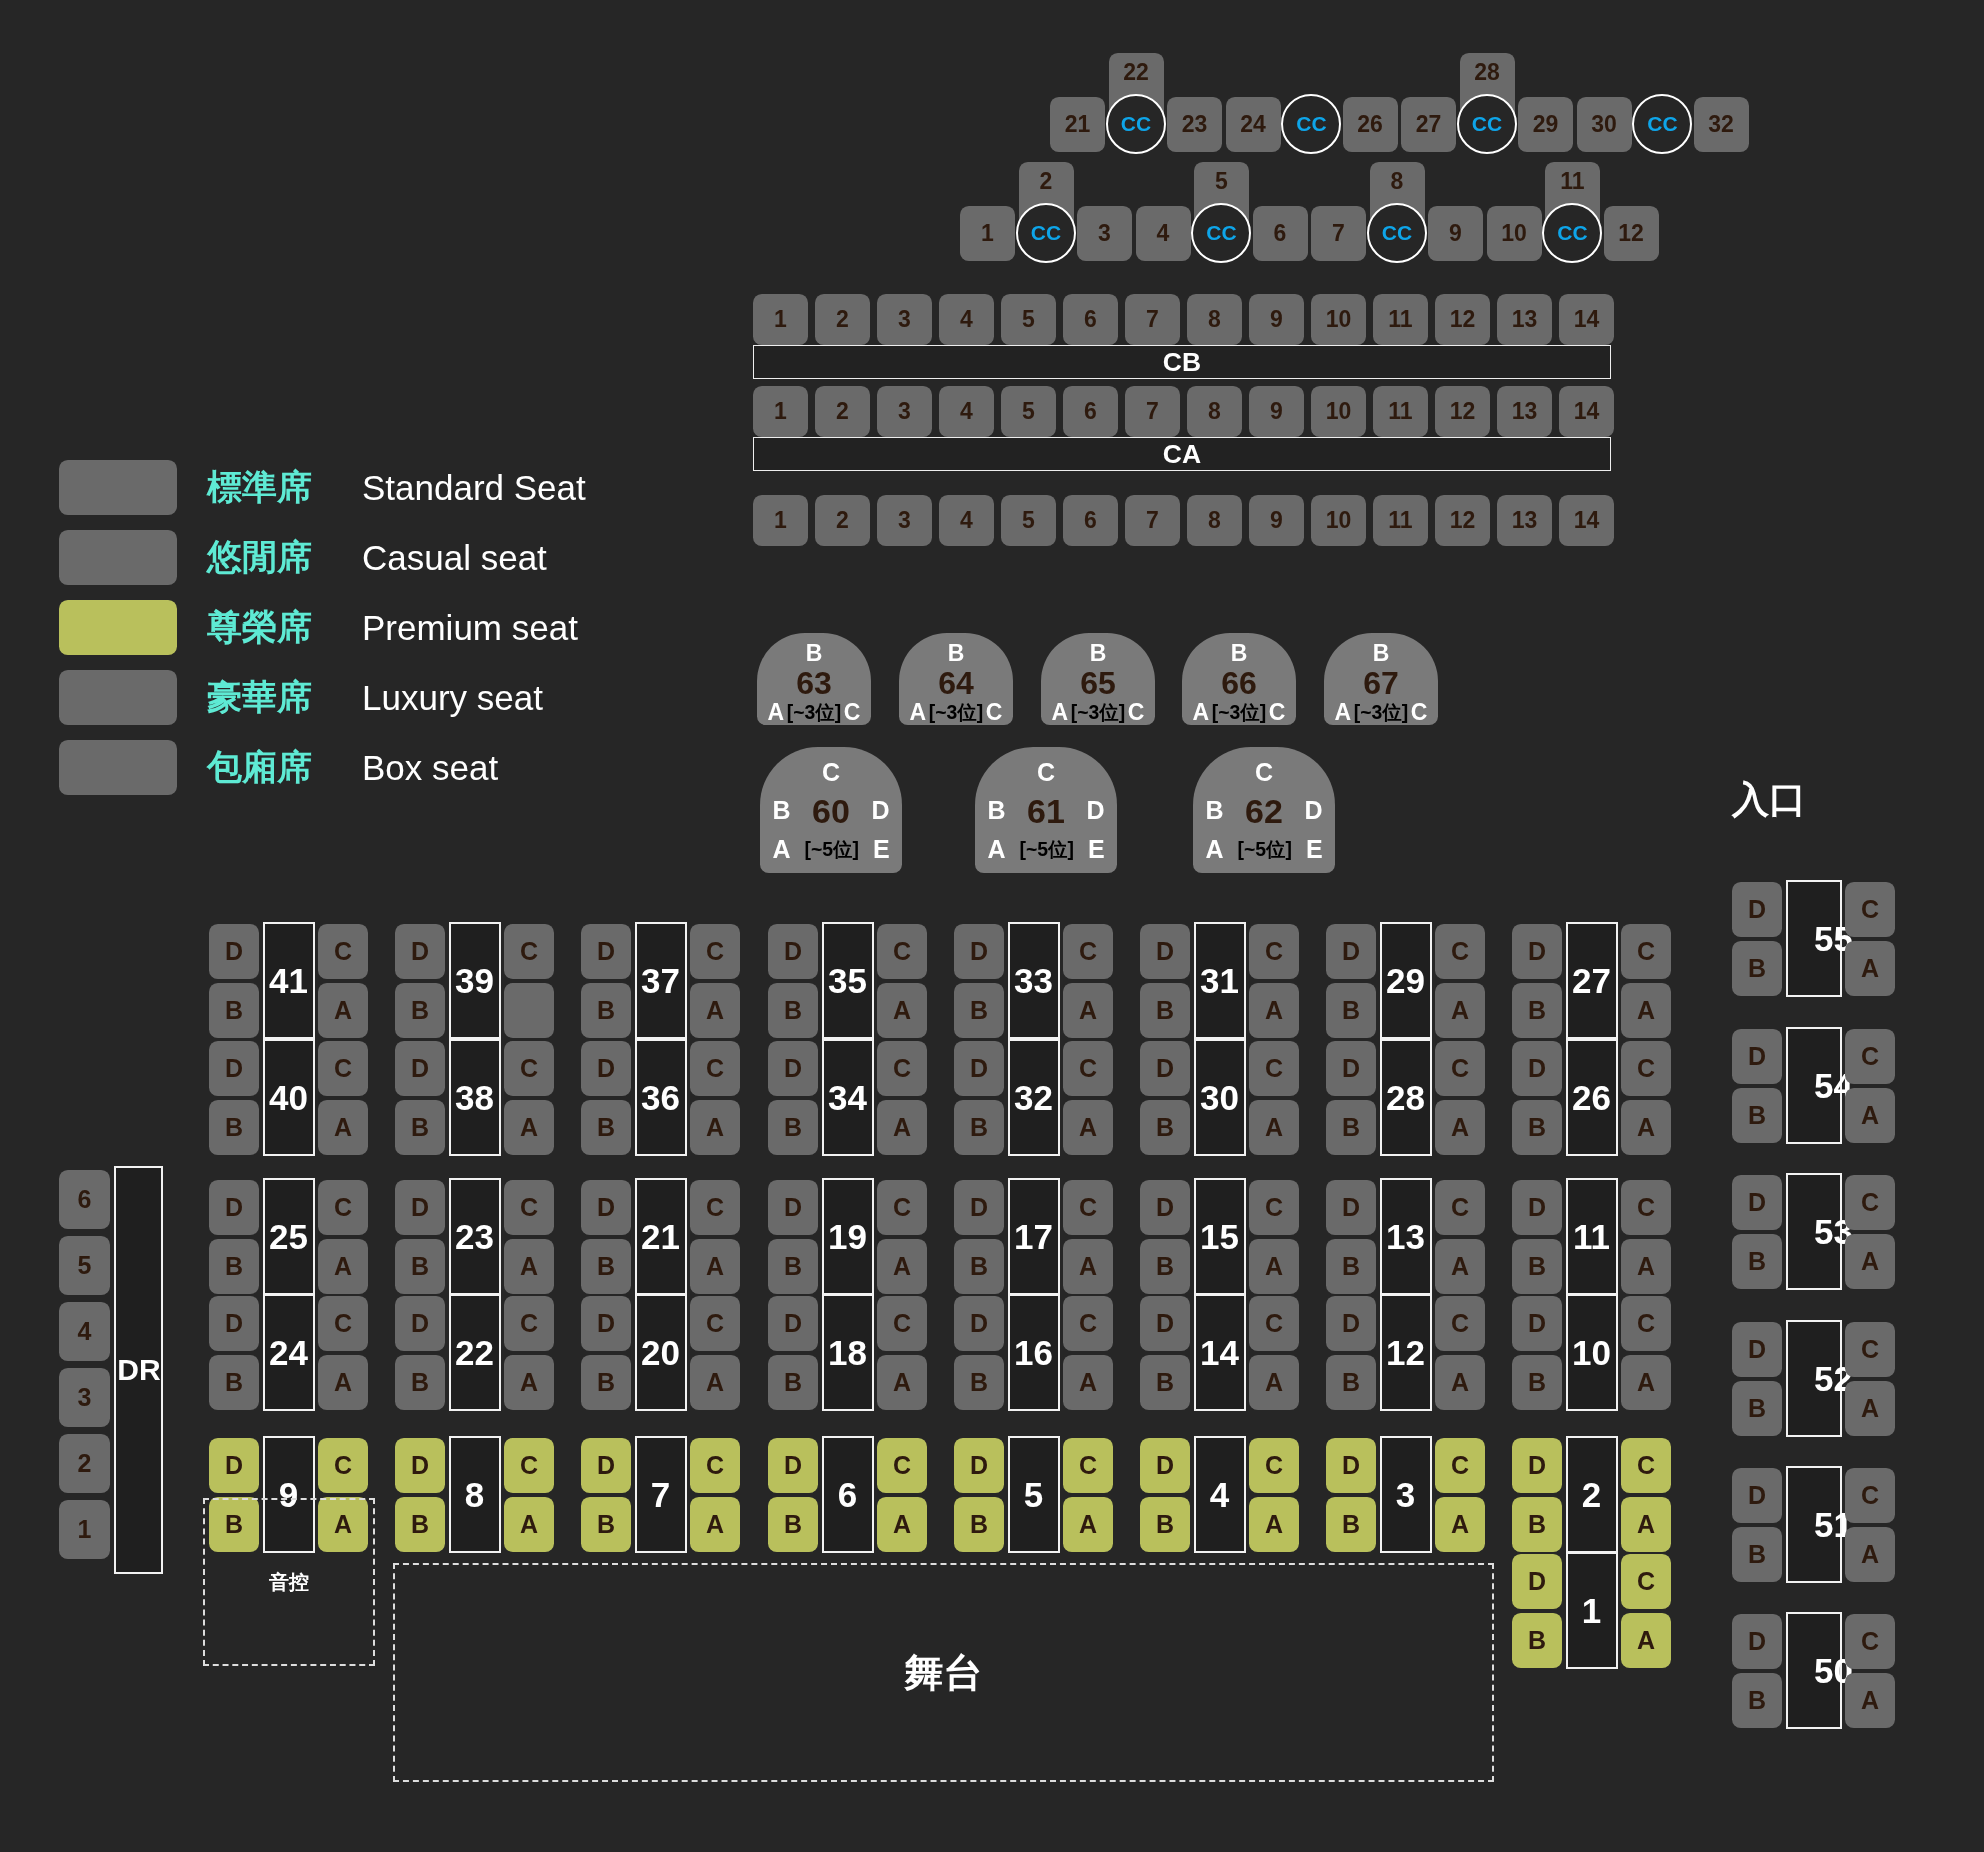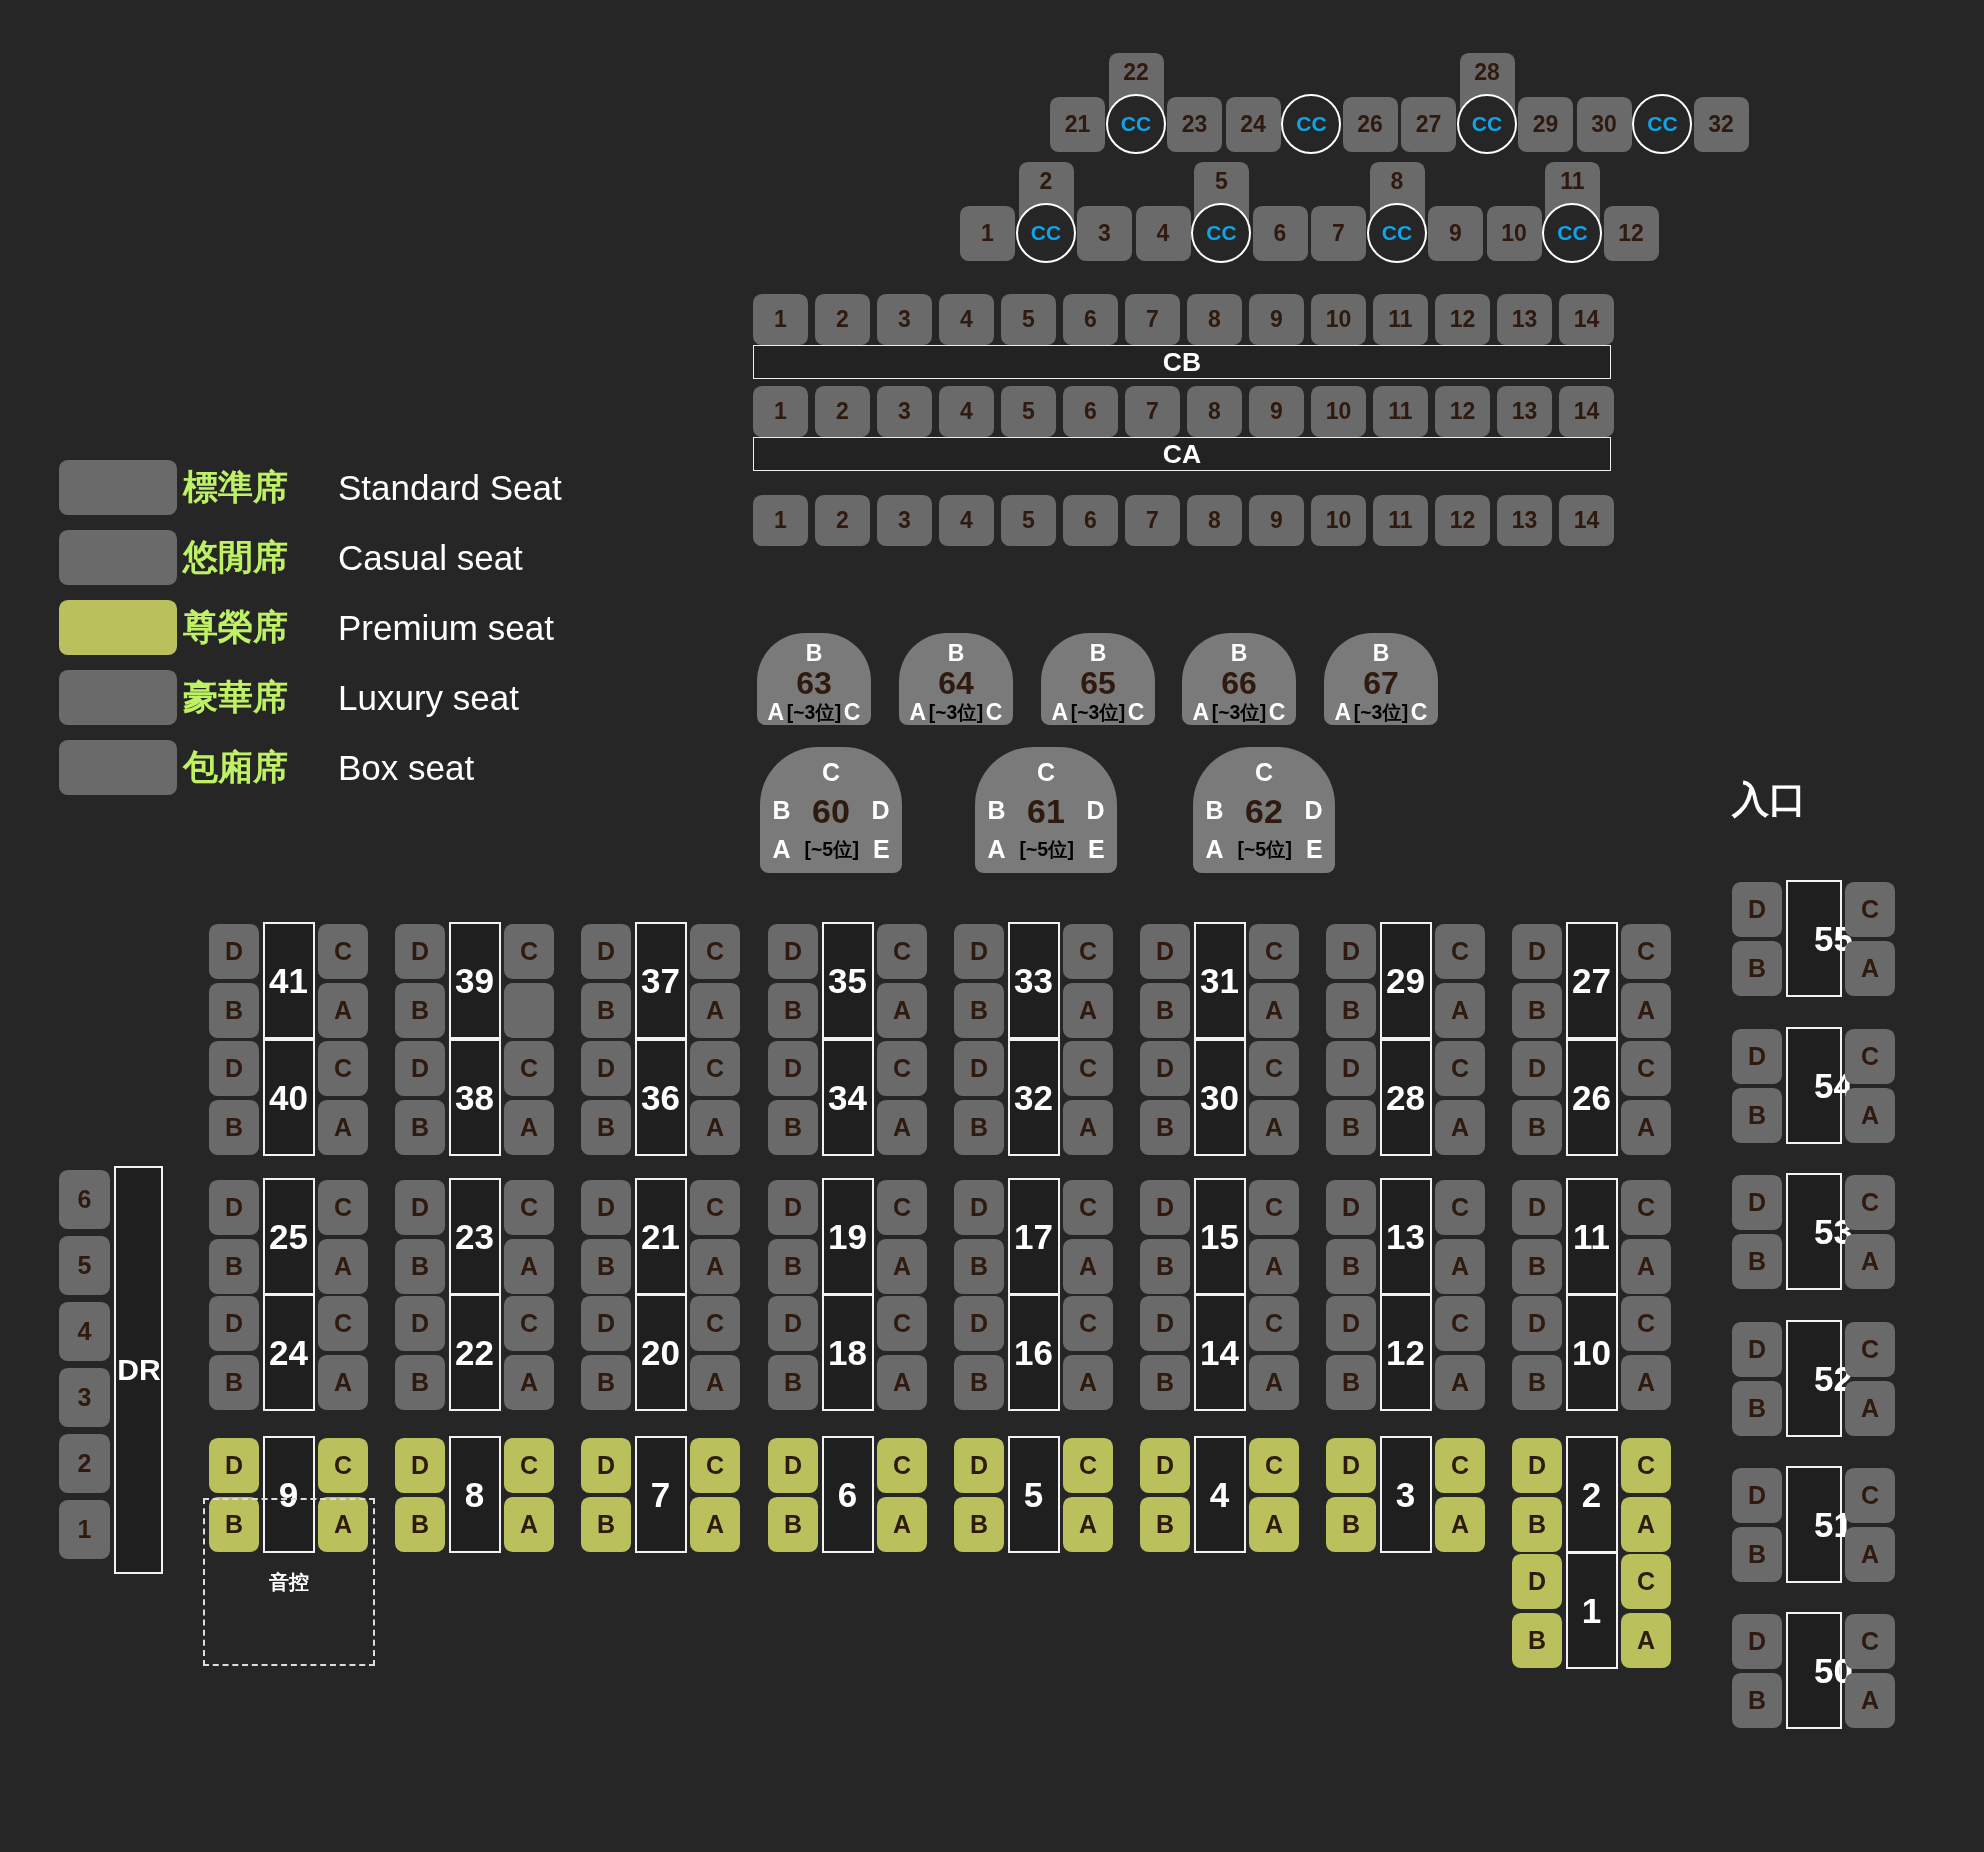--- a/index.html
+++ b/index.html
@@ -40,21 +40,21 @@
   .arch-l{width:142px;height:126px;border-radius:58px 58px 8.8px 8.8px;padding:10.6px 12.4px 8.8px;font-size:25px;}
   .arch-num{color:#2e1a0e;font-size:32px;line-height:1;}
   .arch-num-l{color:#2e1a0e;font-size:34px;line-height:1;}
   .arch-bot,.arch-mid{display:flex;justify-content:space-between;width:100%;align-items:center;}
   .note{color:#000000;font-size:19.4px;font-weight:bold;}
 
   
   #legend{position:absolute;left:59px;top:460px;}
   .lrow{display:flex;align-items:center;margin-bottom:15px;height:55px;}
   .lsw{width:118px;height:55px;border-radius:8.8px;flex:none;background:#6a6a6a;}
-  .lzh{margin-left:6px;font-size:35px;font-weight:bold;color:#bef264;width:141px;font-family:Liberation Mono, monospace;}
+  .lzh{margin-left:30px;font-size:35px;font-weight:bold;color:#5eead4;width:141px;font-family:Liberation Mono, monospace;}
   .len{margin-left:14px;font-size:35px;color:#ffffff;font-weight:400;white-space:nowrap;}
 
   #entrance{position:absolute;left:1732px;top:775px;font-size:37px;font-weight:bold;color:#ffffff;}
 
   
   .group{position:absolute;display:flex;gap:3.5px;}
   .colx{display:flex;flex-direction:column;gap:4.4px;}
   .s-grid{width:50px;height:55px;font-size:25px;}
   .tbl-grid{width:52px;height:117px;font-size:35px;margin-top:-1.8px;}
   .s-rb{width:50px;height:55px;font-size:25px;}
@@ -866,15 +866,18 @@
         <div class="seat dr-seat">3</div>
         <div class="seat dr-seat">2</div>
         <div class="seat dr-seat">1</div>
       </div>
       <div class="tbl dr-tbl">DR</div>
     </div>
 
   <div id="sound" class="dashed">
     <span>音控</span>
   </div>
+  <div id="stage" class="dashed">
+    <span>舞台</span>
+  </div>
 
 </div>
 
 
 </body></html>

